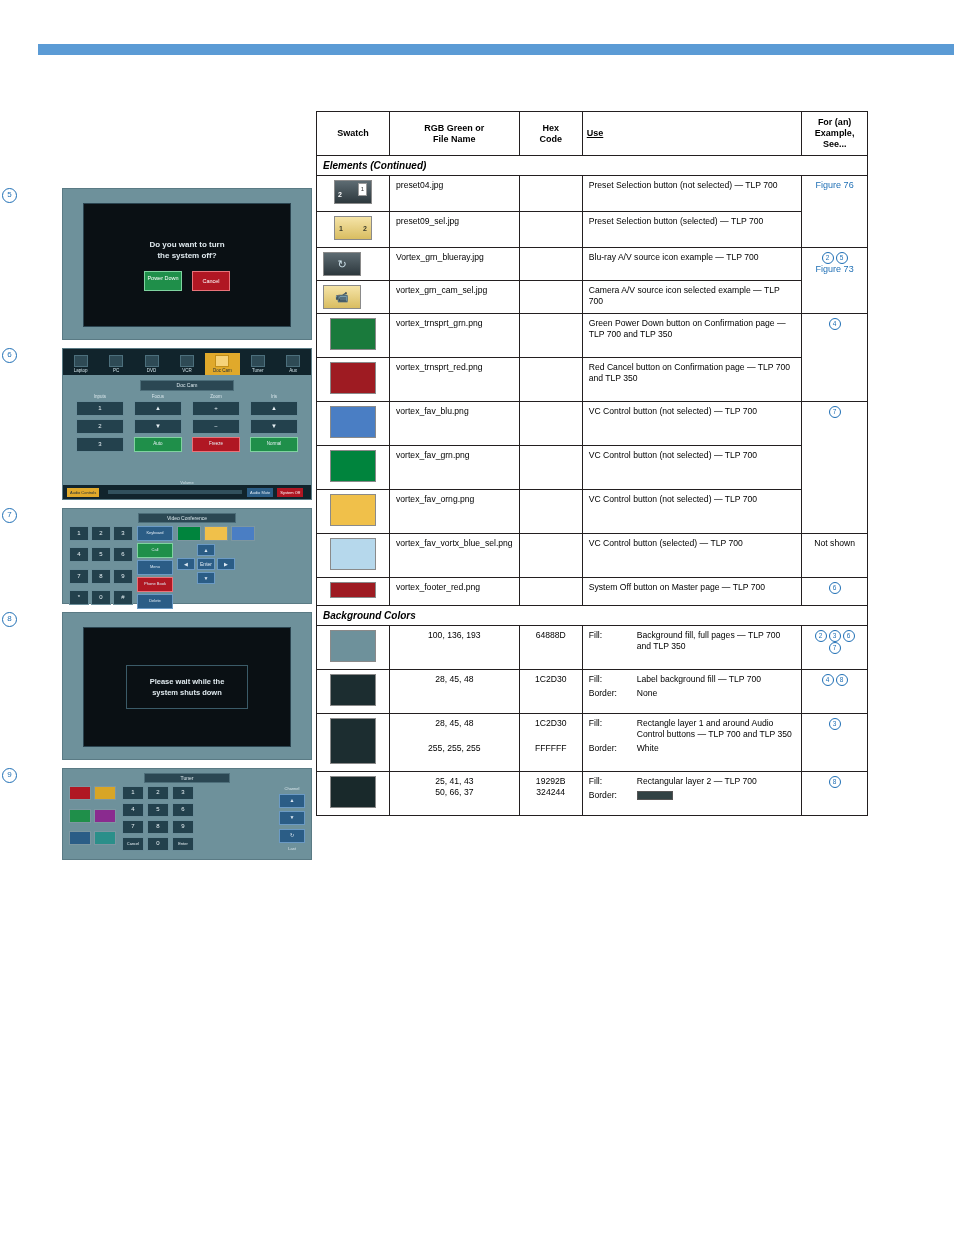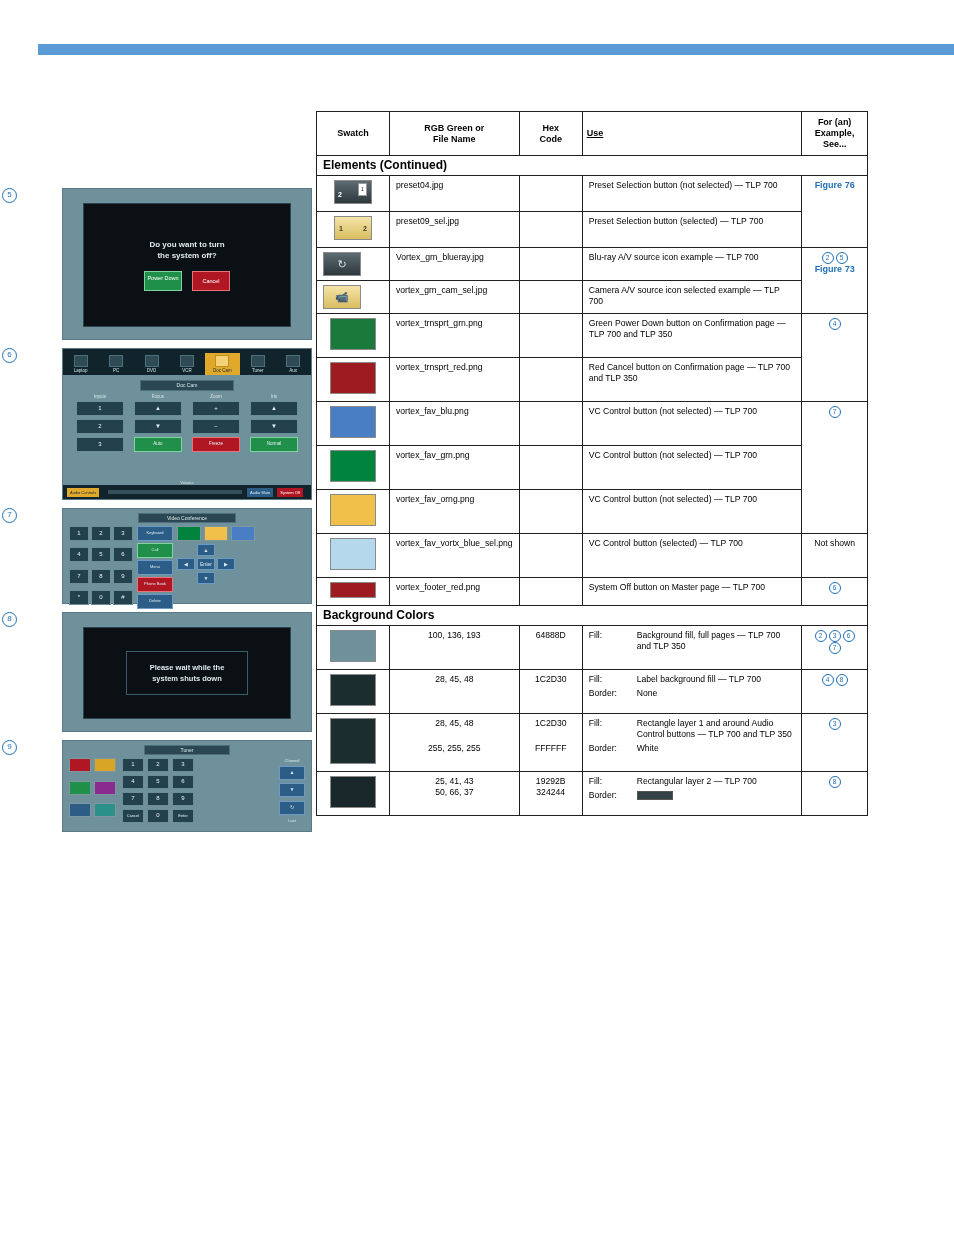--- a/index.html
+++ b/index.html
@@ -70,21 +70,21 @@
   .fig7 .mid{display:grid;grid-template-columns:36px;grid-gap:2px;}
   .fig7 .m{height:13px;background:#2b5d86;border:1px solid #6b9ac4;color:#dfeaf4;font-size:4px;text-align:center;line-height:12px;}
   .fig7 .m.red{background:#b01723;border-color:#e8737a;}
   .fig7 .m.grn{background:#1f8f4a;border-color:#7fd3a0;}
   .fig7 .sw{display:flex;gap:3px;margin-bottom:3px;}
   .fig7 .sw div{width:22px;height:13px;border:1px solid #7d97a1;}
   .fig7 .arrows{display:grid;grid-template-columns:repeat(3,18px);grid-template-rows:repeat(3,12px);grid-gap:2px;}
   .fig7 .a{background:#2b5d86;border:1px solid #6b9ac4;color:#dfeaf4;font-size:5px;text-align:center;line-height:11px;}
 
   
-  .fig8 .panel{height:120px;padding:14px 20px;}
+  .fig8 .panel{height:148px;padding:14px 20px;}
   .fig8 .screen{height:100%;background:#0a1014;border:1px solid #2b4450;display:flex;align-items:center;justify-content:center;}
   .fig8 .inner{width:120px;height:42px;border:1px solid #3b5b68;display:flex;align-items:center;justify-content:center;}
   .fig8 .t{color:#dfe9ee;font-size:7.5px;font-weight:bold;text-align:center;line-height:11px;}
 
   
   .fig9 .panel{height:92px;padding:4px 6px;}
   .fig9 .title{margin:0 auto 3px;width:84px;height:8px;background:#2b4753;border:1px solid #4d6e7a;color:#d9e6eb;font-size:5px;text-align:center;line-height:8px;}
   .fig9 .wrap{display:flex;gap:6px;}
   .fig9 .left{display:grid;grid-template-columns:repeat(2,22px);grid-gap:3px;}
   .fig9 .s{height:12px;border:1px solid #7d97a1;font-size:4px;color:#fff;text-align:center;line-height:11px;}
@@ -110,23 +110,23 @@
   }
   table.main th{
     font-weight:bold;font-size:9px;text-align:center;vertical-align:middle;
     padding:5px 4px;
   }
   .c-swatch{width:70px;}
   .c-rgb{width:98px;}
   .c-hex{width:62px;}
   .c-use{width:258px;text-decoration:underline;}
   .c-ex{width:64px;}
-  td.sec{font-weight:bold;font-size:12px;padding:5px 8px;}
+  td.sec{font-weight:bold;font-size:10px;padding:5px 8px;font-style:italic;}
   td.ctr{text-align:center;vertical-align:middle;}
-  .exlink{color:#1f6fb5;font-weight:bold;font-size:9px;}
+  .exlink{color:#1f6fb5;font-weight:normal;font-size:9px;}
   .numcircle{
     display:inline-block;width:10px;height:10px;border-radius:50%;
     border:1px solid #1f6fb5;color:#1f6fb5;font-size:6.5px;line-height:9px;
     text-align:center;margin:0 1px;
   }
   .sw-cell{text-align:center;vertical-align:middle;}
   .swimg{display:inline-block;width:36px;height:22px;border:1px solid #8a8a8a;position:relative;background:#f2f2f2;}
   
   .p04{background:linear-gradient(#5d6b72,#2d383d);}
   .p04 .n1{position:absolute;left:3px;bottom:3px;color:#fff;font-size:7px;font-weight:bold;}

